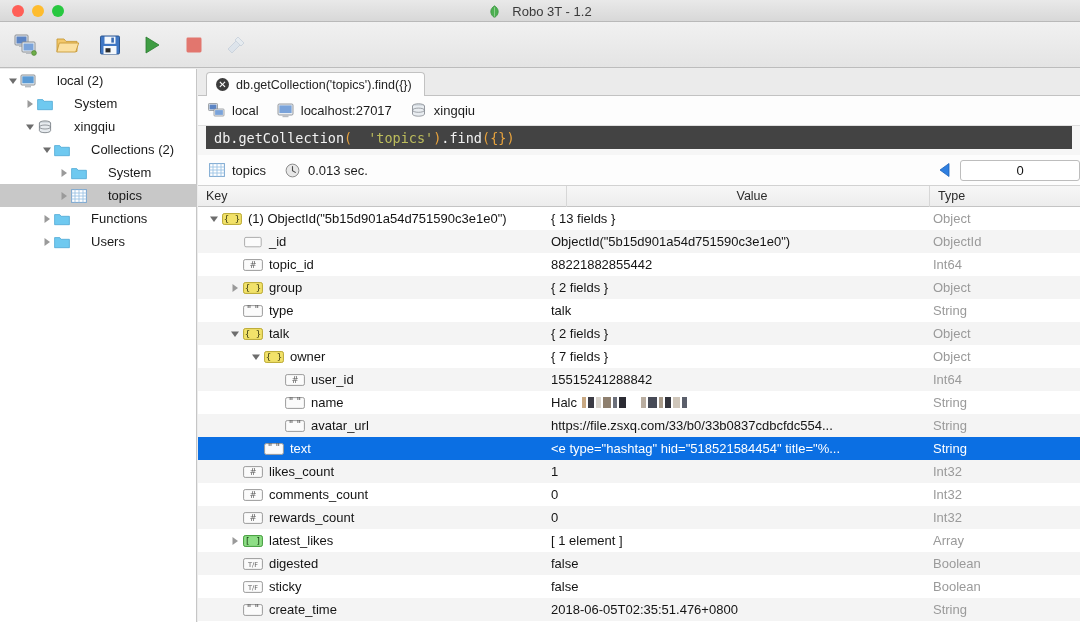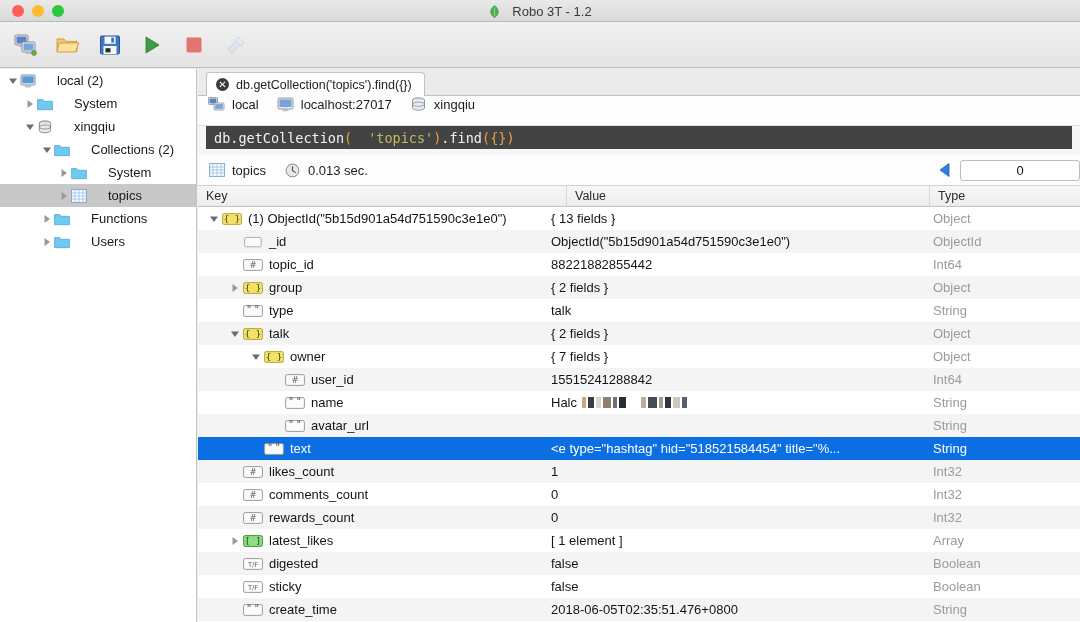--- a/index.html
+++ b/index.html
@@ -99,21 +99,21 @@
     background: #3c3c3c; color: #fff;
     font-size: 10px; line-height: 13px; text-align: center;
     font-family: "DejaVu Sans", sans-serif;
     cursor: pointer; flex: 0 0 13px;
   }
 
   
   .crumbs {
     position: absolute; left: 0; top: 27px; width: 882px; height: 30px;
     background: #fdfdfd; border-bottom: 1px solid #e0e0e0;
-    display: flex; align-items: flex-start; padding-left: 10px;
+    display: flex; align-items: center; padding-left: 10px;
     font-size: 13px; color: #1c1c1c;
   }
   .crumb { display: flex; align-items: center; gap: 7px; }
   .crumb + .crumb { margin-left: 18px; }
   .crumb-ic { width: 17px; height: 17px; display: flex; align-items: center;
               justify-content: center; flex: 0 0 17px; }
   .crumb-ic svg { display: block; }
 
   
   .editor {
@@ -155,21 +155,21 @@
   
   .thead {
     position: absolute; left: 0; top: 116px; width: 882px; height: 22px;
     background: linear-gradient(to bottom,#f7f7f7 0%,#ededed 100%);
     border-top: 1px solid #d2d2d2; border-bottom: 1px solid #c4c4c4;
     font-size: 12.5px; color: #2b2b2b; padding-left: 28px;
   }
   .th { position: absolute; top: 0; height: 21px; line-height: 21px;
         padding-left: 8px; }
   .th.key   { left: 0;   width: 369px; border-right: 1px solid #d7d7d7; }
-  .th.value { left: 369px; width: 363px; border-right: 1px solid #d7d7d7; }
+  .th.value { left: 369px; width: 363px; border-right: 1px solid #d7d7d7; text-align: center; }
   .th.type  { left: 732px; width: 150px; }
 
   .tbody {
     position: absolute; left: 0; top: 138px; width: 882px; height: 415px;
     overflow: hidden; background: #fff;
   }
   .row { position: relative; height: 23px; display: flex; align-items: center;
          font-size: 13px; color: #141414; cursor: default; }
   .row.alt { background: #f4f4f4; }
   .row.selected { background: #0b6fe3; color: #fff; }
@@ -718,20 +718,23 @@
               <svg width="9" height="9" viewBox="0 0 9 9"></svg>
             </span>
             <span class="vic">
               <svg width="20" height="14" viewBox="0 0 20 14">
                 <rect x="0.6" y="1.6" width="18.8" height="10.8" rx="1.6" fill="#fbfbfb" stroke="#9b9b9b" stroke-width="1"></rect>
                 <text x="10" y="8.6" font-size="10" font-family="DejaVu Sans, sans-serif" fill="#5a5a5a" text-anchor="middle">" "</text>
               </svg>
             </span>
             <span>avatar_url</span>
           </div>
+          <div class="cell-value">
+            <span>https://file.zsxq.com/33/b0/33b0837cdbcfdc554...</span>
+          </div>
           <div class="cell-type">
             <span>String</span>
           </div>
         </div>
         <div class="row selected">
           <div class="cell-key">
             <span style="flex: 0 0 50px;"></span>
             <span class="rtw">
               <svg width="9" height="9" viewBox="0 0 9 9"></svg>
             </span>

